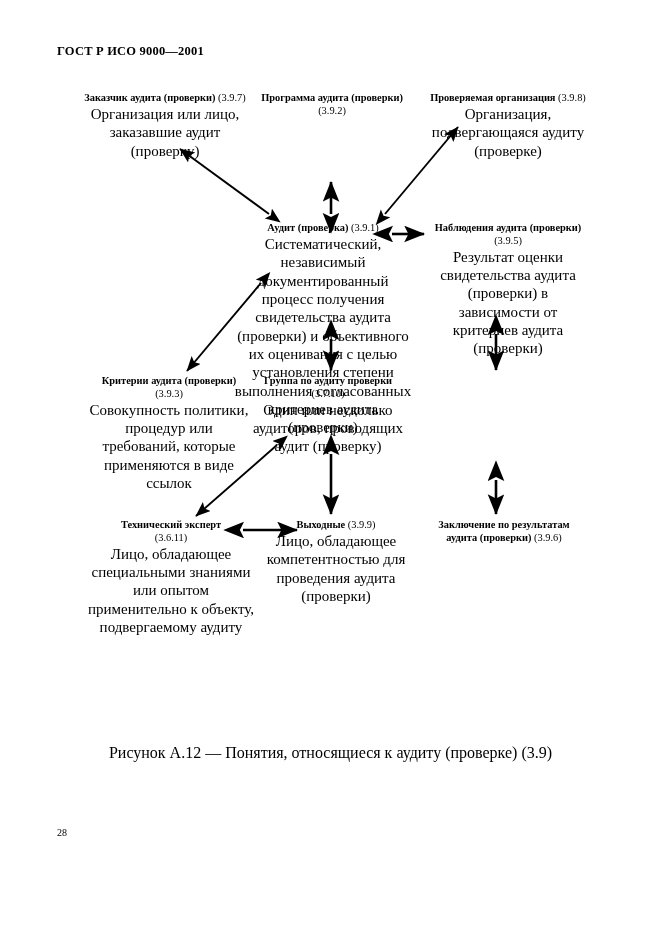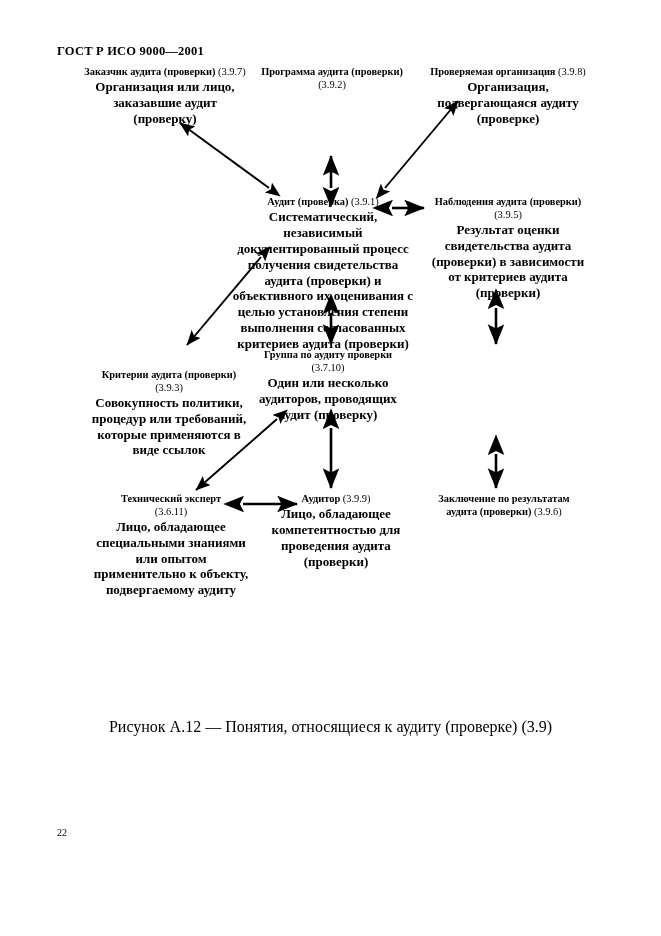--- a/index.html
+++ b/index.html
@@ -31,21 +31,21 @@
     font-size: 12.5px;
     font-weight: bold;
     letter-spacing: 0.2px;
     white-space: nowrap;
   }
 
   
   #figure {
     position: absolute;
     left: 0;
-    top: 56px;
+    top: 82px;
     width: 644px;
     height: 600px;
   }
   #arrow-layer {
     position: absolute;
     left: 0; top: 0;
     width: 661px;
     height: 600px;
   }
 
@@ -56,32 +56,32 @@
     line-height: 1.22;
   }
   .node .term {
     font-size: 10.4px;
     font-weight: bold;
   }
   .node .term .clause {
     font-weight: normal;
   }
   .node .defn {
-    font-size: 13px;
-    font-weight: bold;
+    font-size: 15px;
+    font-weight: normal;
     margin-top: 0.5px;
   }
 
   
   #node-customer      { left: 84px;  top: 10px;  width: 162px; }
   #node-programme     { left: 248px; top: 10px;  width: 168px; }
   #node-auditee       { left: 424px; top: 10px;  width: 168px; }
   #node-audit         { left: 232px; top: 140px; width: 182px; }
   #node-findings      { left: 428px; top: 140px; width: 160px; }
-  #node-criteria      { left: 88px;  top: 293px; width: 162px; margin-top: 20px; }
+  #node-criteria      { left: 88px;  top: 293px; width: 162px; }
   #node-team          { left: 248px; top: 293px; width: 160px; }
   #node-evidence      { left: 416px; top: 293px; width: 176px; }
   #node-expert        { left: 88px;  top: 437px; width: 166px; }
   #node-auditor       { left: 248px; top: 437px; width: 176px; }
   #node-conclusion    { left: 424px; top: 437px; width: 160px; }
 
   
   #figure-caption {
     position: absolute;
     left: 0;
@@ -175,27 +175,27 @@
       <div class="defn">Один или несколько аудиторов, проводящих аудит (проверку)</div>
     </div>
 
 
     <div class="node" id="node-expert">
       <div class="term"><span>Технический эксперт</span><br><span class="clause">(3.6.11)</span></div>
       <div class="defn">Лицо, обладающее специальными знаниями или опытом применительно к объекту, подвергаемому аудиту</div>
     </div>
 
     <div class="node" id="node-auditor">
-      <div class="term"><span>Аудитор</span> <span class="clause">(3.9.9)</span></div>
+      <div class="term"><span>Выходные</span> <span class="clause">(3.9.9)</span></div>
       <div class="defn">Лицо, обладающее компетентностью для проведения аудита (проверки)</div>
     </div>
 
     <div class="node" id="node-conclusion">
       <div class="term"><span>Заключение по результатам аудита (проверки)</span> <span class="clause">(3.9.6)</span></div>
     </div>
 
     <div id="figure-caption">Рисунок А.12 — Понятия, относящиеся к аудиту (проверке) (3.9)</div>
 
   </div>
 
-  <div id="page-number">22</div>
+  <div id="page-number">28</div>
 
 </div>
 
 </body></html>

